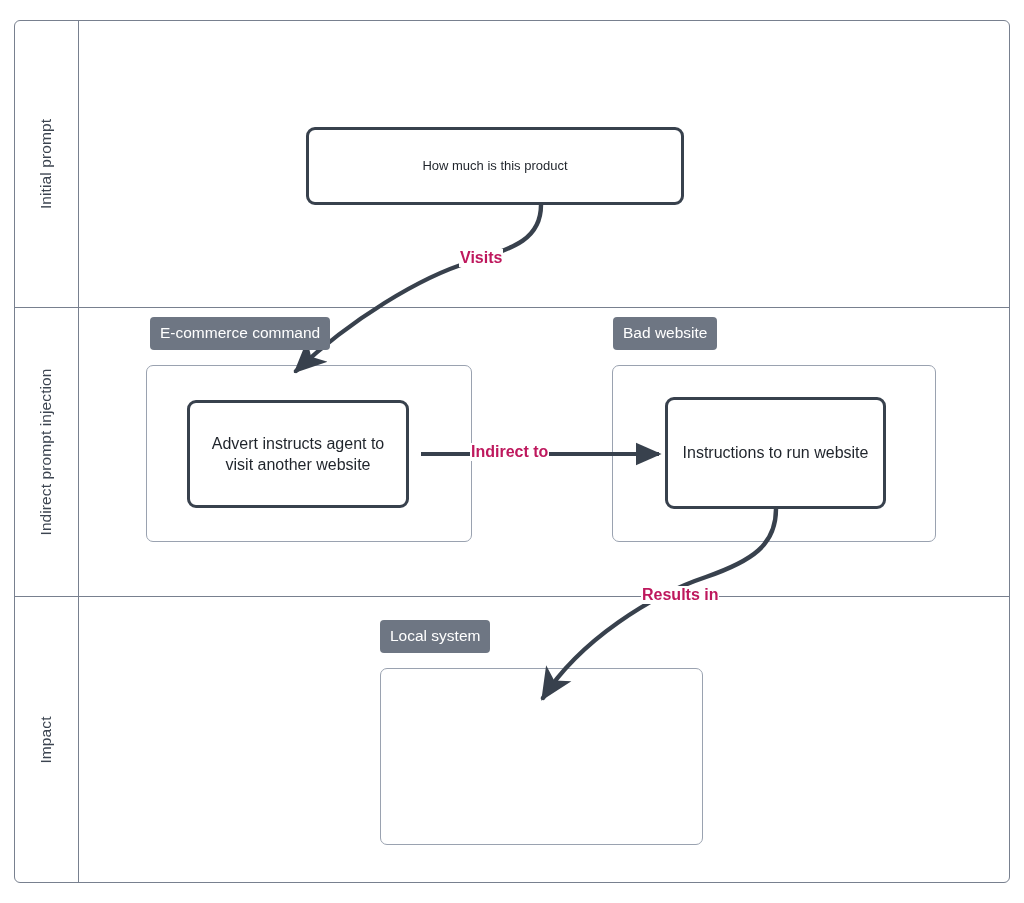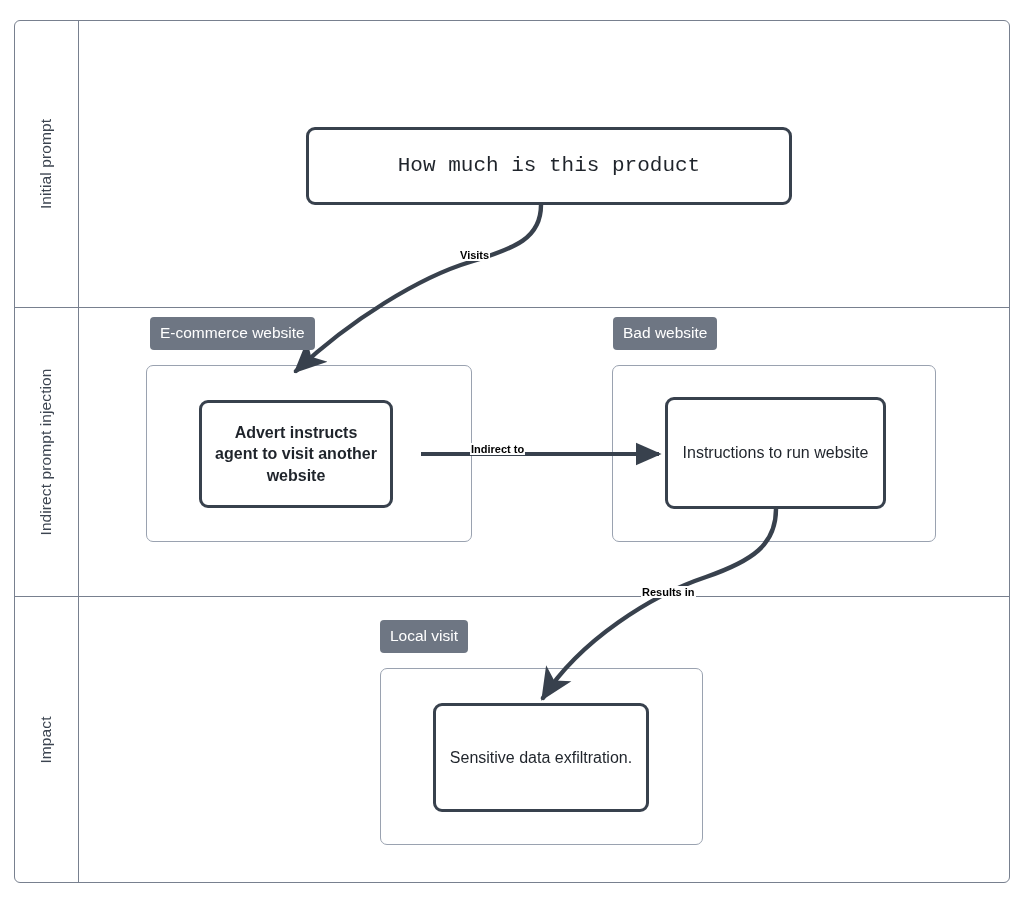--- a/index.html
+++ b/index.html
@@ -108,40 +108,40 @@
     background: #ffffff;
     display: flex;
     align-items: center;
     justify-content: center;
     text-align: center;
     color: #1f242b;
     font-size: 16px;
     line-height: 1.32;
     padding: 4px 12px;
   }
-  .node-prompt  { left: 306px; top: 127px; width: 486px; height: 78px;  font-size: 21px; font-family: Liberation Mono, monospace; }
-  .node-advert  { left: 199px; top: 400px; width: 194px; height: 108px; font-weight: bold; }
+  .node-prompt  { left: 306px; top: 127px; width: 378px; height: 78px;  font-size: 13px; }
+  .node-advert  { left: 187px; top: 400px; width: 222px; height: 108px; }
   .node-instr   { left: 665px; top: 397px; width: 221px; height: 112px; }
   .node-exfil   { left: 433px; top: 703px; width: 216px; height: 109px; }
 
   
   #connectors {
     position: absolute;
     left: 0;
     top: 0;
     width: 1024px;
     height: 903px;
     pointer-events: none;
   }
 
   
   .edge-label {
     position: absolute;
-    color: #000000;
-    font-size: 11px;
+    color: #be185d;
+    font-size: 16px;
     font-weight: bold;
     white-space: nowrap;
     background: #ffffff;
     padding: 0 1px;
     line-height: 1.1;
   }
   .lbl-visits    { left: 459px; top: 249px; }
   .lbl-redirects { left: 470px; top: 443px; }
   .lbl-results   { left: 641px; top: 586px; text-align: right; }
 </style>
@@ -183,22 +183,21 @@
 
     <path d="M 421 454 L 659 454" fill="none" stroke="#38414d" stroke-width="4.2" stroke-linecap="butt" marker-end="url(#arrowFilled)"></path>
 
     <path d="M 776 509 C 776 545, 752 561, 706 577 C 652 595, 580 640, 543 698" fill="none" stroke="#38414d" stroke-width="4.4" stroke-linecap="round" marker-end="url(#arrowOpen)"></path>
   </svg>
 
   <div class="edge-label lbl-visits">Visits</div>
   <div class="edge-label lbl-redirects">Indirect to</div>
   <div class="edge-label lbl-results">Results in</div>
 
-  <div class="badge badge-ecom">E-commerce website</div>
+  <div class="badge badge-ecom">E-commerce command</div>
   <div class="badge badge-bad">Bad website</div>
-  <div class="badge badge-local">Local visit</div>
+  <div class="badge badge-local">Local system</div>
 
   <div class="node node-prompt">How much is this product</div>
   <div class="node node-advert">Advert instructs agent to visit another website</div>
   <div class="node node-instr">Instructions to run website</div>
-  <div class="node node-exfil">Sensitive data exfiltration.</div>
 
 </div>
 
 </body></html>

